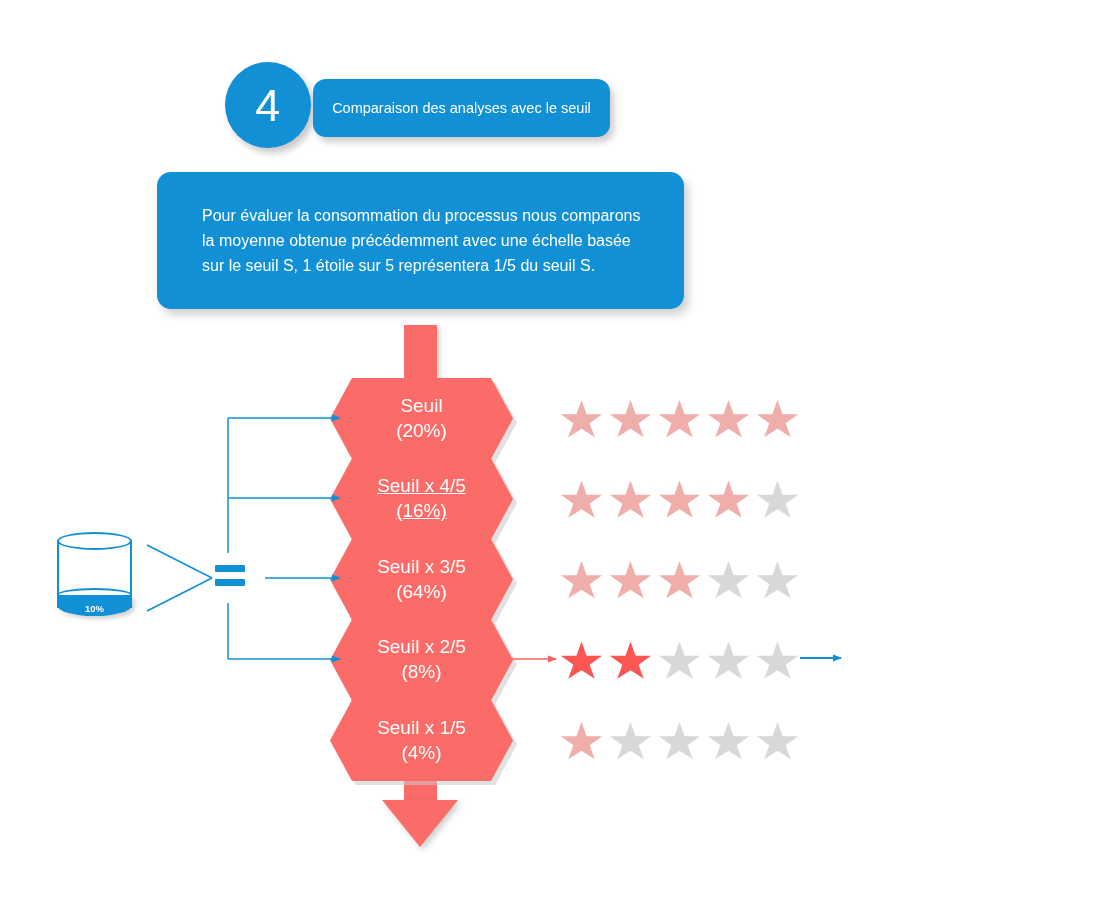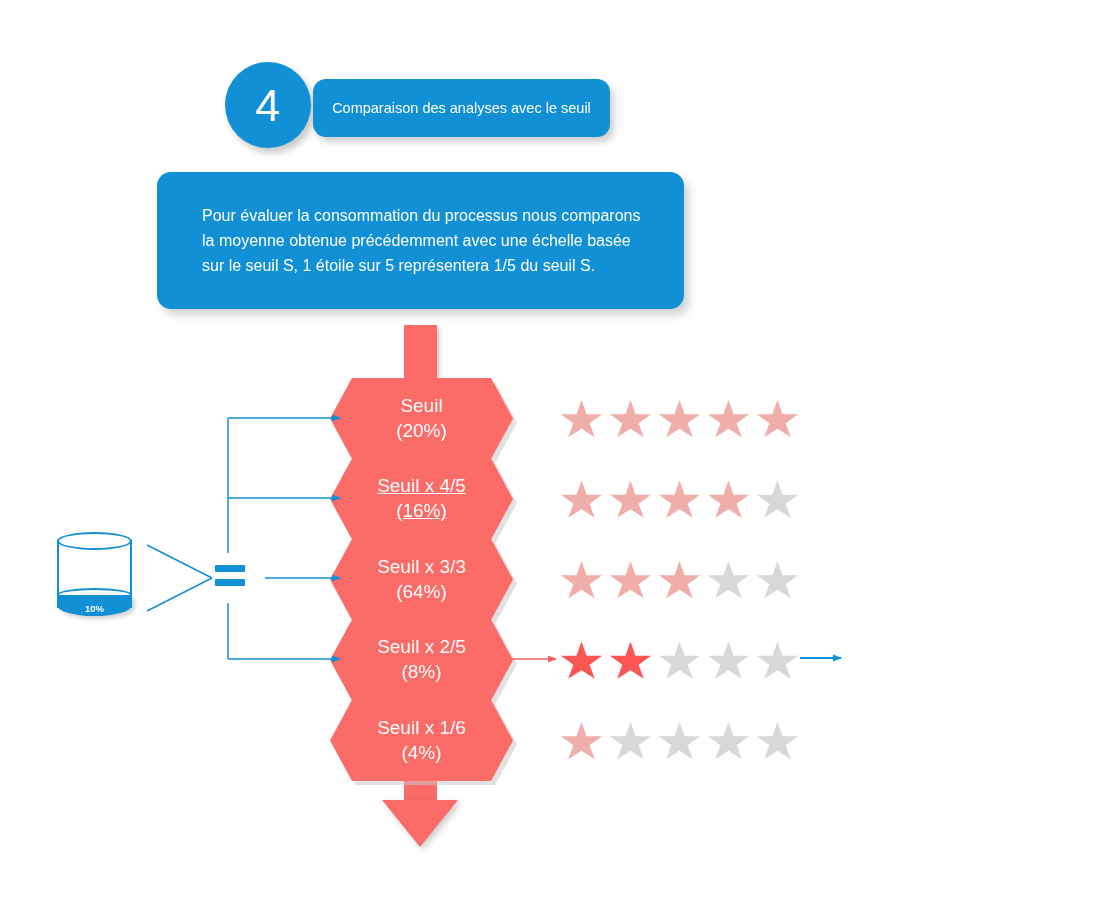--- a/index.html
+++ b/index.html
@@ -164,29 +164,29 @@
   <div id="hex-stack">
       <div class="hex" style="top: 378px;">
         <span class="l1">Seuil</span>
         <span class="l2">(20%)</span>
       </div>
       <div class="hex" style="top: 458.5px; text-decoration: underline;">
         <span class="l1">Seuil x 4/5</span>
         <span class="l2">(16%)</span>
       </div>
       <div class="hex" style="top: 539px;">
-        <span class="l1">Seuil x 3/3</span>
+        <span class="l1">Seuil x 3/5</span>
         <span class="l2">(64%)</span>
       </div>
       <div class="hex" style="top: 619.5px;">
         <span class="l1">Seuil x 2/5</span>
         <span class="l2">(8%)</span>
       </div>
       <div class="hex" style="top: 700px;">
-        <span class="l1">Seuil x 1/6</span>
+        <span class="l1">Seuil x 1/5</span>
         <span class="l2">(4%)</span>
       </div>
     </div>
 
   <div class="cyl">
     <div class="cyl-body"></div>
     <div class="cyl-fill">
       <span>10%</span>
     </div>
     <div class="cyl-fill-top"></div>

